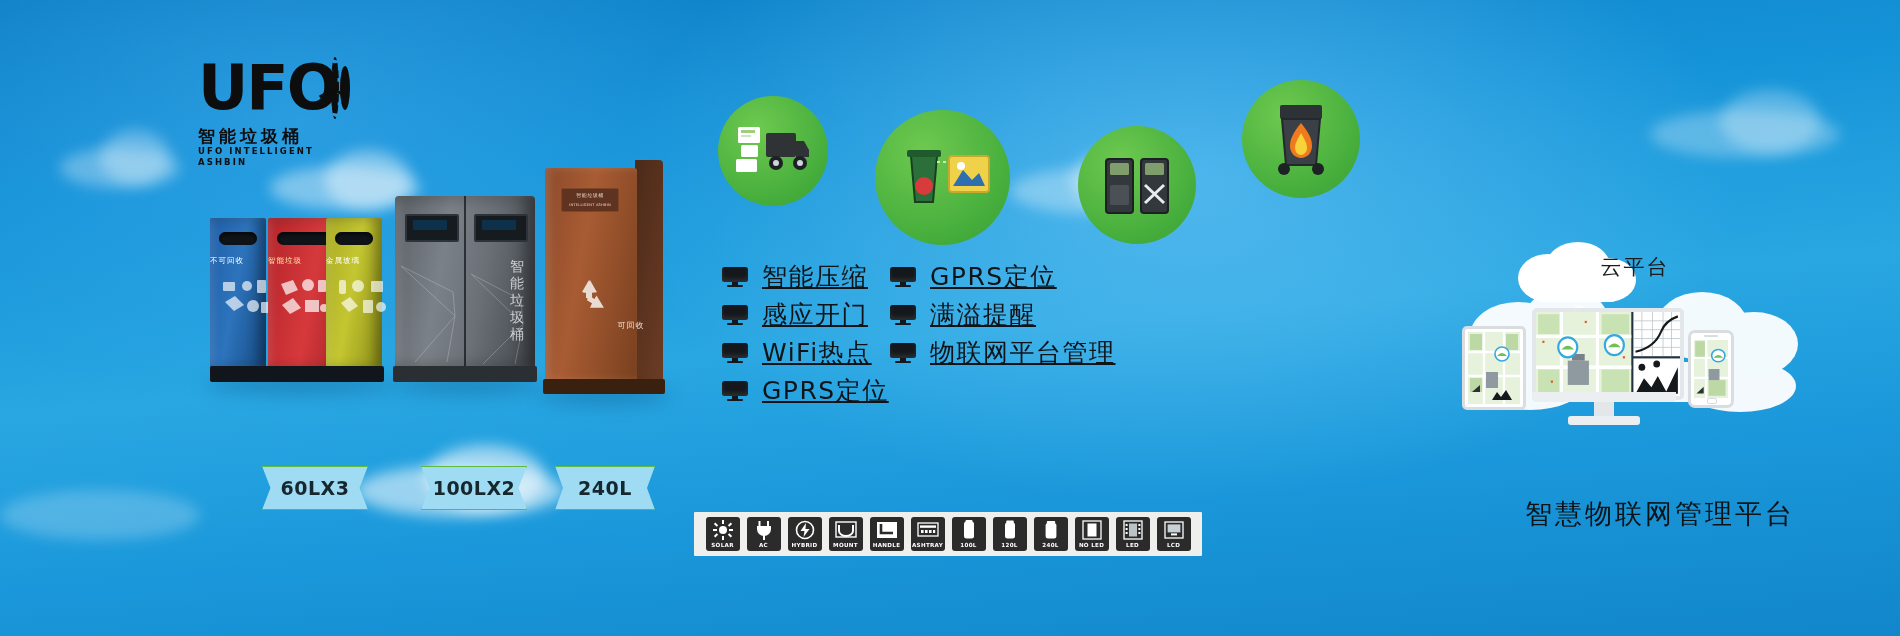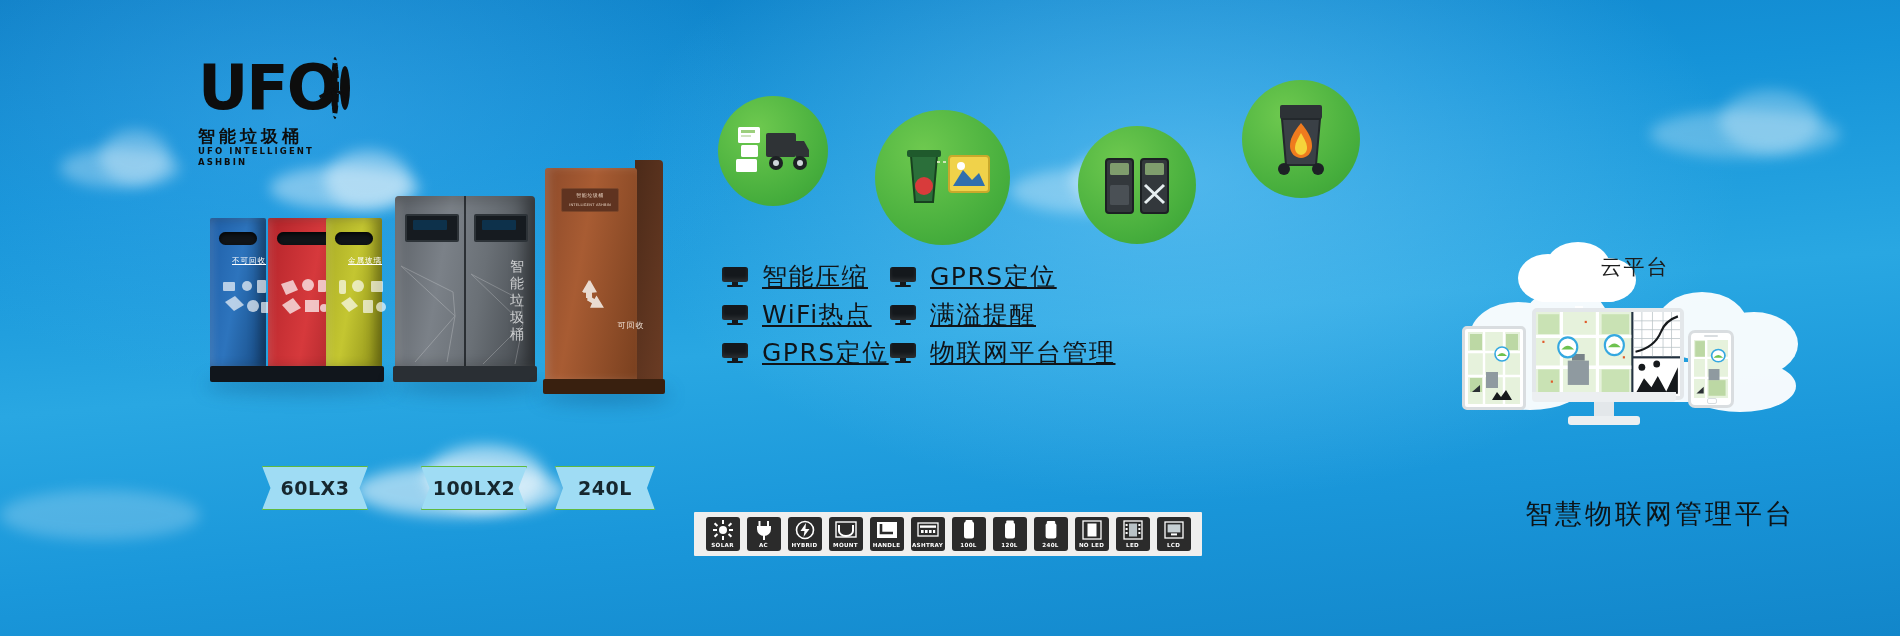--- a/index.html
+++ b/index.html
@@ -33,21 +33,21 @@
 
   
   #bins3{left:210px;top:218px;width:175px;height:170px;}
   #bins3 .cell{position:absolute;top:0;width:56px;height:150px;border-radius:2px 2px 0 0;
        box-shadow:inset -7px 0 12px rgba(0,0,0,.30), inset 4px 0 7px rgba(255,255,255,.12);}
   #bins3 .c1{left:0;background:linear-gradient(100deg,#1f5fa8,#2d74bd 46%,#16487f);}
   #bins3 .c2{left:58px;background:linear-gradient(100deg,#b4242a,#d6393c 46%,#8e1a20);padding-left:40px;}
   #bins3 .c3{left:116px;background:linear-gradient(100deg,#a9ab25,#c4c631 46%,#8a8c17);}
   #bins3 .slot{position:absolute;top:14px;left:9px;right:9px;height:13px;border-radius:7px;
        background:#101418;box-shadow:inset 0 2px 4px rgba(0,0,0,.8);}
-  #bins3 .plabel{position:absolute;top:38px;left:0;right:0;text-align:right;font-size:7.5px;color:#fff;letter-spacing:1px;text-decoration:underline;}
+  #bins3 .plabel{position:absolute;top:38px;left:0;right:0;text-align:left;font-size:7.5px;color:#fff;letter-spacing:1px;}
   #bins3 .c2 .plabel{color:#ffe9a8;}
   #bins3 .pic{position:absolute;top:54px;left:7px;right:7px;height:52px;opacity:.78;}
   #bins3 .base{position:absolute;bottom:6px;left:0;width:174px;height:16px;background:#11161c;border-radius:2px;}
 
   
   #bins2{left:395px;top:196px;width:140px;height:192px;}
   #bins2 .body{position:absolute;top:0;left:0;width:140px;height:172px;border-radius:4px 4px 0 0;
        background:linear-gradient(100deg,#5b6066 0%,#7b8188 34%,#6a7076 60%,#41464b 100%);
        box-shadow:inset -9px 0 16px rgba(0,0,0,.38), inset 6px 0 9px rgba(255,255,255,.13);}
   #bins2 .split{position:absolute;top:0;left:69px;width:2px;height:172px;background:rgba(20,24,28,.75);}
@@ -312,20 +312,28 @@
   </div>
 
   <div class="flist" style="left:722px;top:262px;">
     <div class="frow">
       <span class="mon">
           <i class="scr"></i>
           <i class="stand"></i>
           <i class="foot"></i>
         </span>
       <span class="ftxt">智能压缩</span>
+    </div>
+    <div class="frow">
+      <span class="mon">
+          <i class="scr"></i>
+          <i class="stand"></i>
+          <i class="foot"></i>
+        </span>
+      <span class="ftxt">感应开门</span>
     </div>
     <div class="frow">
       <span class="mon">
           <i class="scr"></i>
           <i class="stand"></i>
           <i class="foot"></i>
         </span>
       <span class="ftxt">WiFi热点</span>
     </div>
     <div class="frow">

